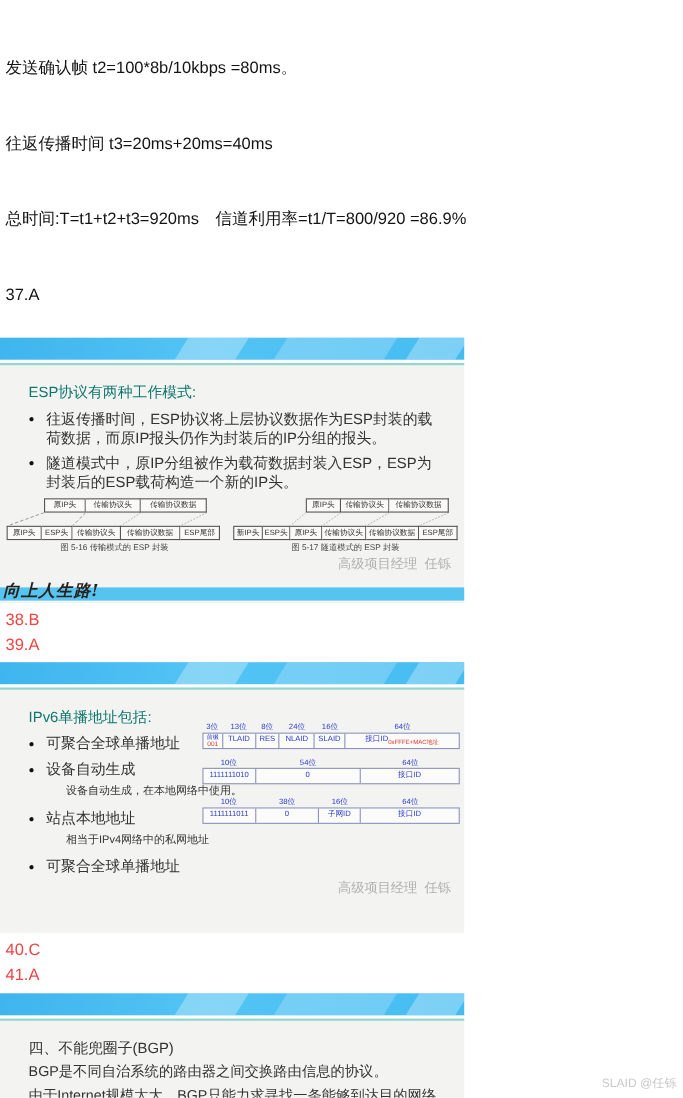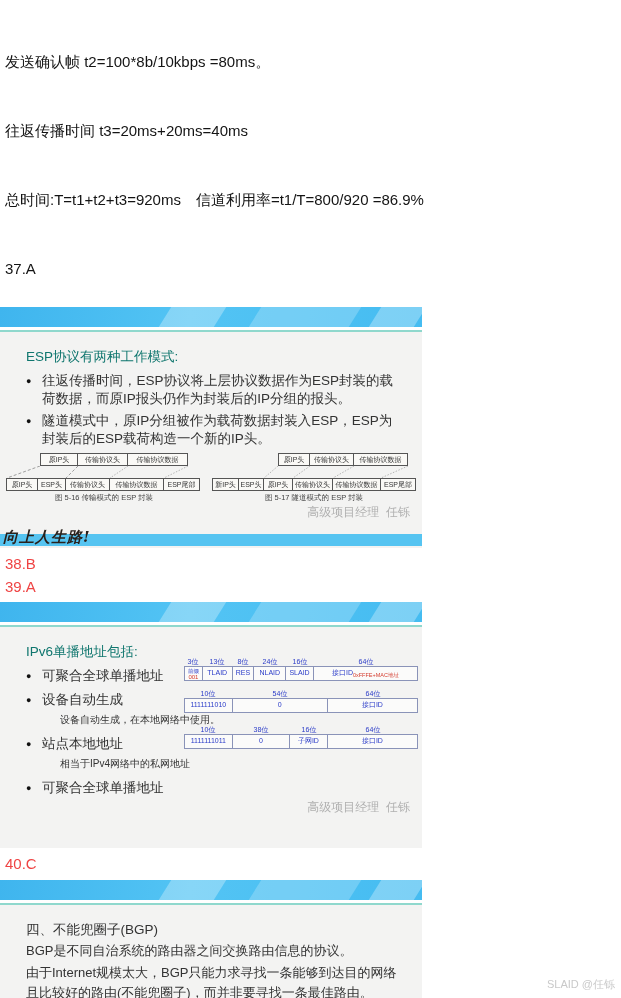--- a/index.html
+++ b/index.html
@@ -239,20 +239,21 @@
         <span class="v6-cell" style="width:90px">接口ID</span>
       </div>
     </div>
 
     <div class="slide-watermark" style="top:172px;">高级项目经理  任铄</div>
   </div>
 </div>
 
 <div class="answer-block">
   <div>40.C</div>
+  <div>41.A</div>
 </div>
 
 <div class="slide s3">
   <div class="slide-header">
     <span class="streak a"></span>
     <span class="streak b"></span>
     <span class="streak c"></span>
   </div>
   <div class="slide-gap"></div>
   <div class="slide-teal"></div>

